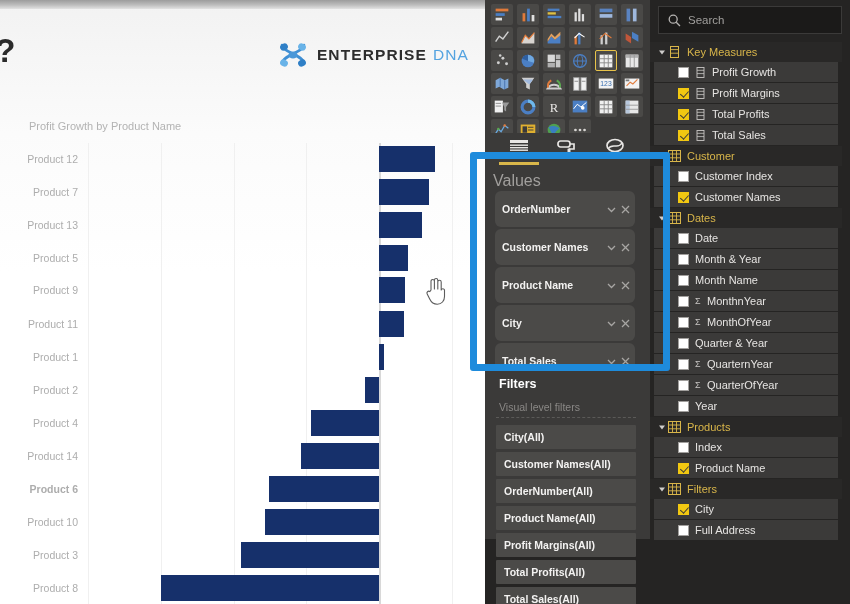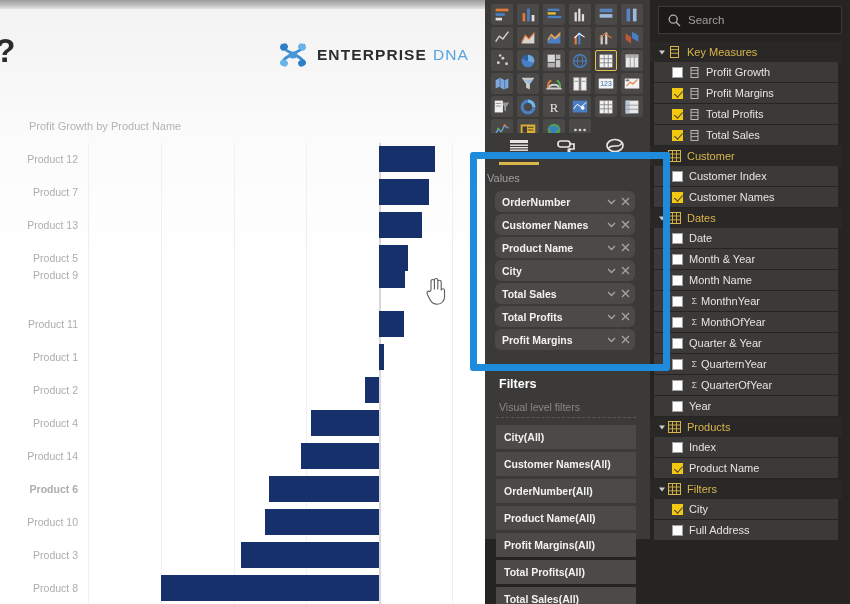--- a/index.html
+++ b/index.html
@@ -89,27 +89,27 @@
   }
   .viz-tab{ width:24px; height:20px; display:flex; align-items:center; justify-content:center; }
   #fields-subpane{
     position:absolute; left:0; top:159px; width:165px; height:212px;
     background:#3b3a39;
   }
   #fields-tab-underline{
     position:absolute; left:14px; top:3px; width:40px; height:2.5px; background:#d9b64a;
   }
   #values-header{
-    position:absolute; left:2px; top:13px; font-size:11px; color:#a19f9d;
+    position:absolute; left:8px; top:13px; font-size:16px; color:#a19f9d;
   }
   #values-list{
     position:absolute; left:10px; top:32px; width:140px;
   }
   .value-chip{
-    height:21px; background:#4b4a48; margin-bottom:2px;
+    height:36px; background:#4b4a48; margin-bottom:2px;
     display:flex; align-items:center; padding:0 4px 0 7px;
     position:relative;
     border-radius:6px;
   }
   .value-chip-label{
     font-size:10.5px; color:#f3f2f1; font-weight:bold; white-space:nowrap;
     flex:1; overflow:hidden;
   }
   .chip-caret{ width:11px; height:11px; margin-right:3px; opacity:.62; }
   .chip-remove{ width:11px; height:11px; opacity:.62; }
@@ -157,21 +157,21 @@
   #search-placeholder{ font-size:11.5px; color:#a19f9d; }
   #fields-tree{
     position:absolute; left:0; top:42px; width:192px; bottom:0;
     overflow:hidden;
   }
   .tree-row{
     height:20px; display:flex; align-items:center; gap:0;
     padding-left:6px; position:relative;
   }
   .tree-row.group{ background:#292827; }
-  .tree-row.field{ background:#3b3a39; margin:0 4px 1px 4px; padding-left:6px;text-align:right; }
+  .tree-row.field{ background:#3b3a39; margin:0 4px 1px 4px; padding-left:12px; }
   .tree-chevron{
     width:12px; height:12px; display:flex; align-items:center; justify-content:center;
     flex:0 0 12px;
   }
   .tree-table-icon{ width:13px; height:12px; flex:0 0 13px; margin-right:6px; }
   .group-label{
     font-size:11px; color:#d9b64a; white-space:nowrap;
   }
   .fld-check{
     width:11px; height:11px; flex:0 0 11px; margin-left:12px; margin-right:6px;
@@ -231,21 +231,21 @@
             <div class="bar" style="background: rgb(22, 48, 107); left: 291px; width: 50.44px; height: 26px;"></div>
           </div>
           <div class="bar-row" style="--rowh: 32.92857142857143px; top: 65.8571px; height: 32.9286px;">
             <span class="bar-label">Product 13</span>
             <div class="bar" style="background: rgb(22, 48, 107); left: 291px; width: 42.68px; height: 26px;"></div>
           </div>
           <div class="bar-row" style="--rowh: 32.92857142857143px; top: 98.7857px; height: 32.9286px;">
             <span class="bar-label">Product 5</span>
             <div class="bar" style="background: rgb(22, 48, 107); left: 291px; width: 29.1px; height: 26px;"></div>
           </div>
-          <div class="bar-row" style="--rowh: 32.92857142857143px; top: 116px; height: 32.9286px;">
+          <div class="bar-row" style="--rowh: 32.92857142857143px; top: 131px; height: 32.9286px;">
             <span class="bar-label">Product 9</span>
             <div class="bar" style="background: rgb(22, 48, 107); left: 291px; width: 26.19px; height: 26px;"></div>
           </div>
           <div class="bar-row" style="--rowh: 32.92857142857143px; top: 164.643px; height: 32.9286px;">
             <span class="bar-label">Product 11</span>
             <div class="bar" style="background: rgb(22, 48, 107); left: 291px; width: 25.22px; height: 26px;"></div>
           </div>
           <div class="bar-row" style="--rowh: 32.92857142857143px; top: 197.571px; height: 32.9286px;">
             <span class="bar-label">Product 1</span>
             <div class="bar" style="background: rgb(22, 48, 107); left: 291px; width: 4.85px; height: 26px;"></div>

